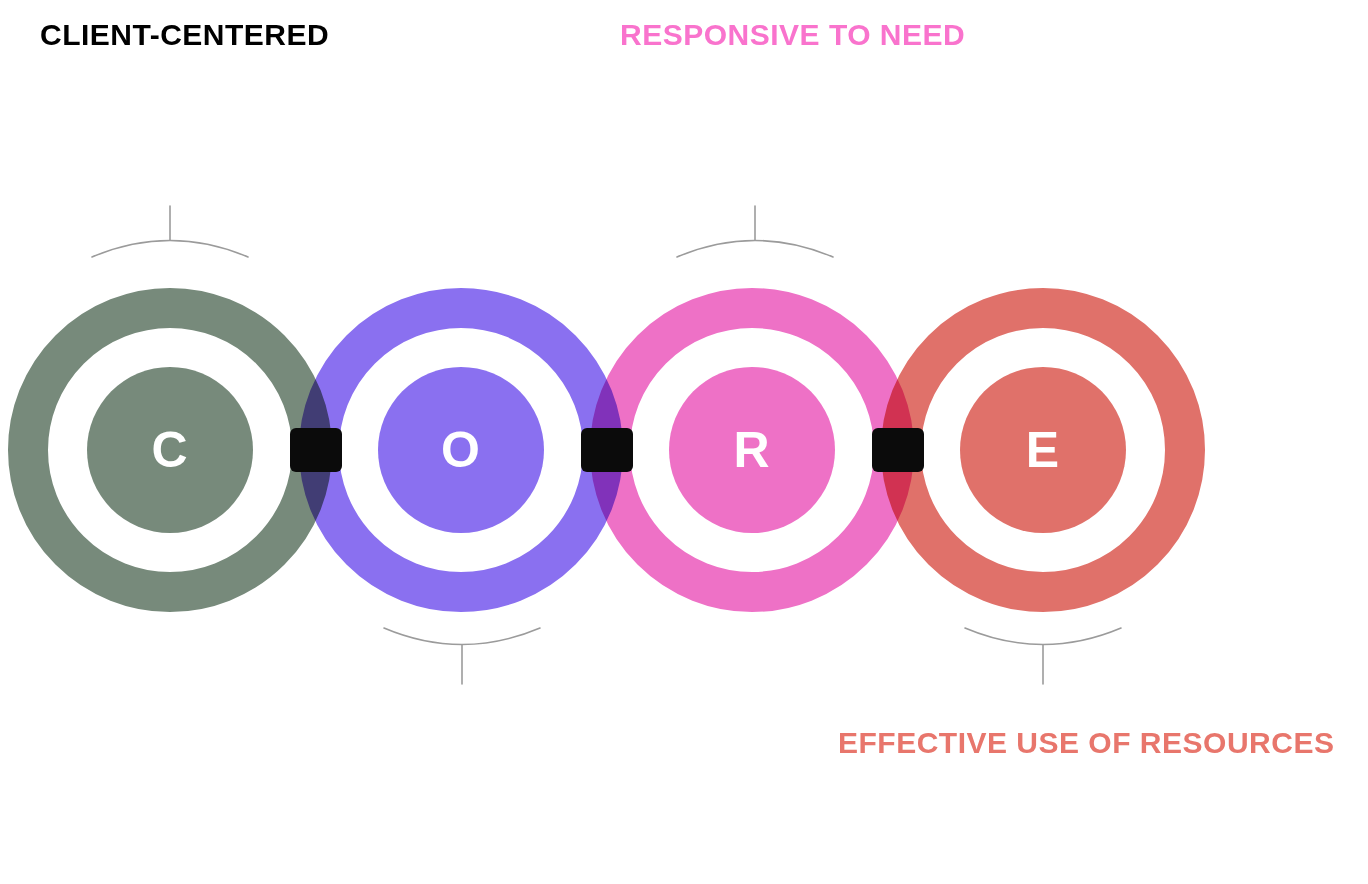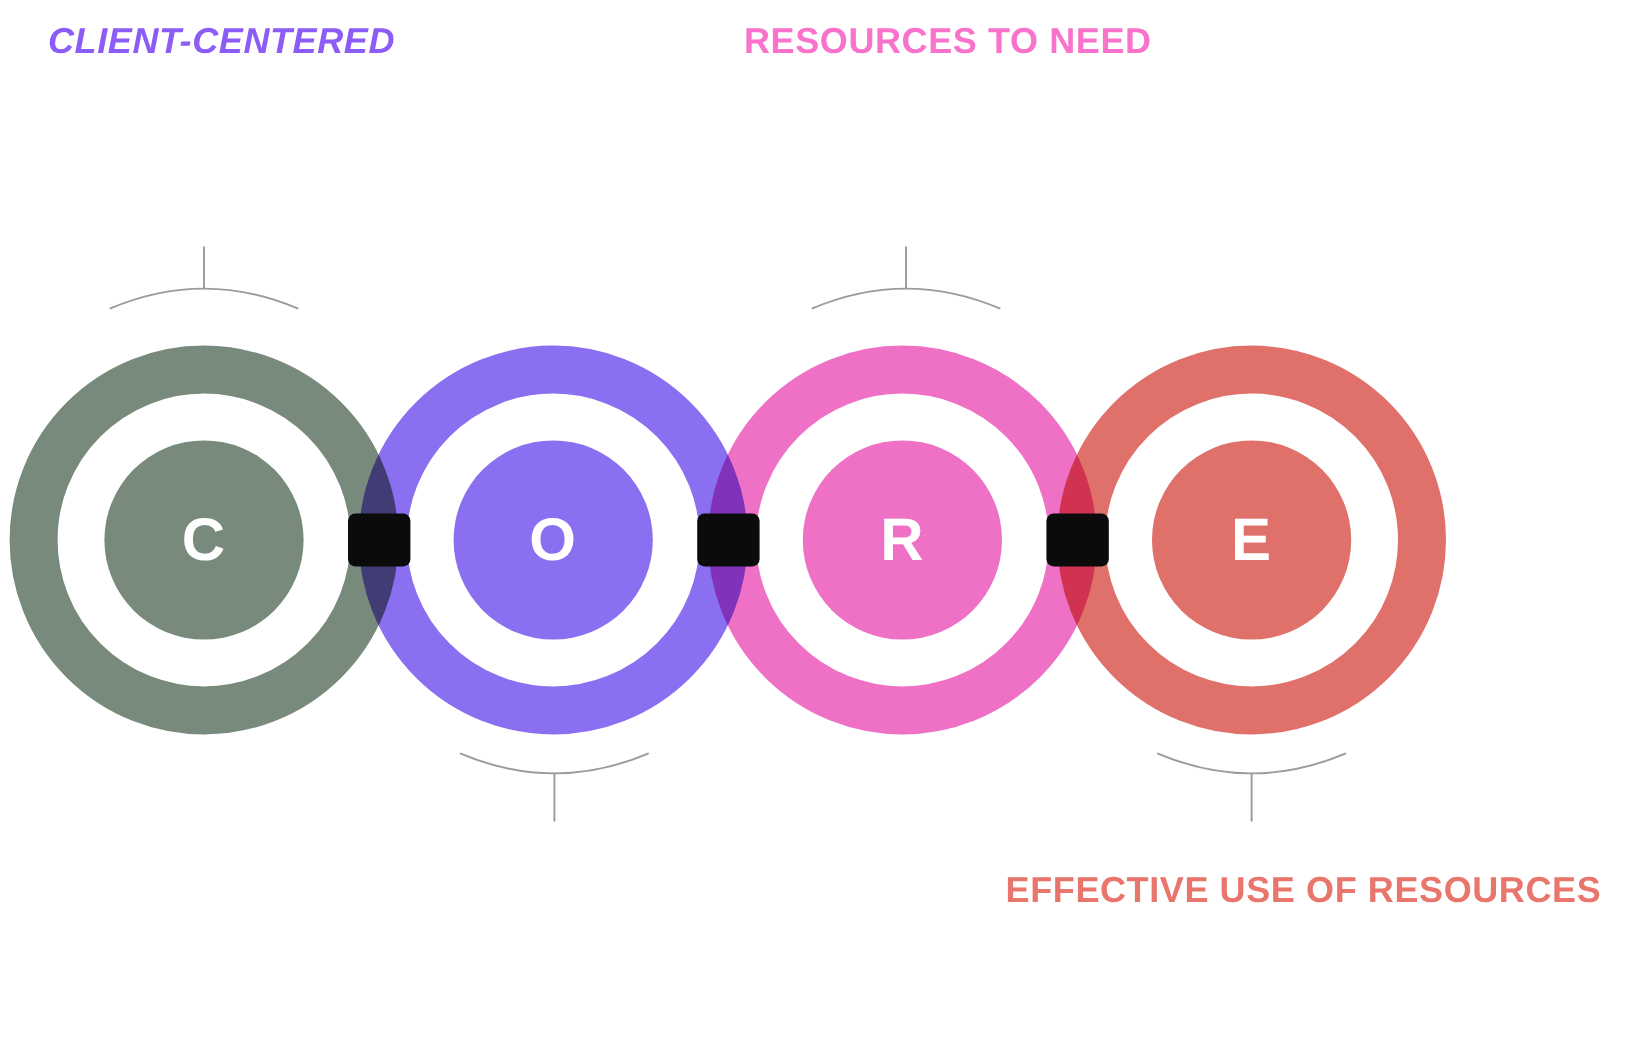--- a/index.html
+++ b/index.html
@@ -91,23 +91,23 @@
   .label-client    { left: 40px;  top: 18px; }
   .label-responsive{ left: 620px; top: 18px; }
   .label-outcomes  { left: 312px; top: 706px; }
   .label-effective { left: 838px; top: 726px; }
 </style>
 </head>
 <body>
 
 <div class="stage">
 
-  <div class="value-label label-client" style="color: #8b5cf6; font-style: italic;">CLIENT-CENTERED</div>
+  <div class="value-label label-client" style="color: #000000;">CLIENT-CENTERED</div>
 
-  <div class="value-label label-responsive" style="color: rgb(249, 115, 205);">RESOURCES TO NEED</div>
+  <div class="value-label label-responsive" style="color: rgb(249, 115, 205);">RESPONSIVE TO NEED</div>
 
 
   <div class="value-label label-effective" style="color: rgb(232, 118, 108);">EFFECTIVE USE OF RESOURCES</div>
 
   <svg class="guides" width="1368" height="884" viewBox="0 0 1368 884">
     <g>
       <path d="M 92 257 Q 170 224 248 257" style="stroke: rgb(155, 155, 155);"></path>
       <line x1="170" y1="240" x2="170" y2="206" style="stroke: rgb(155, 155, 155);"></line>
     </g>
     <g>

